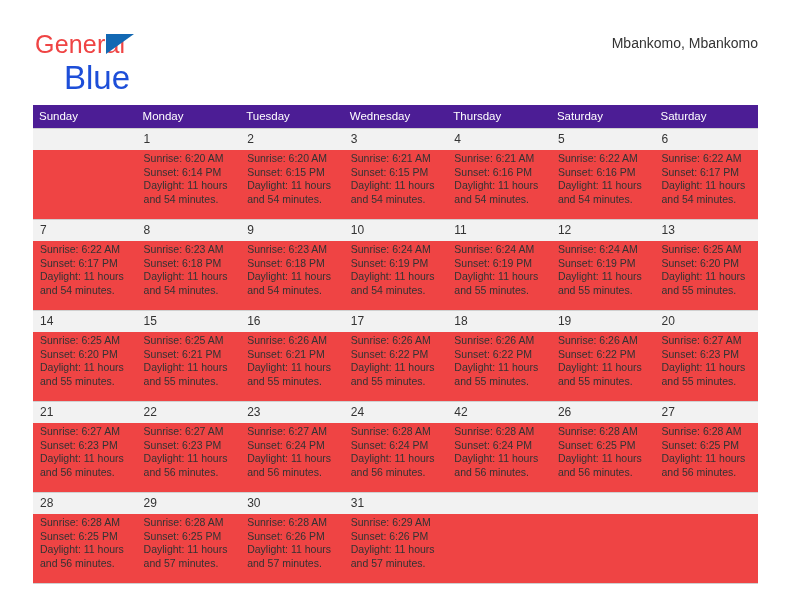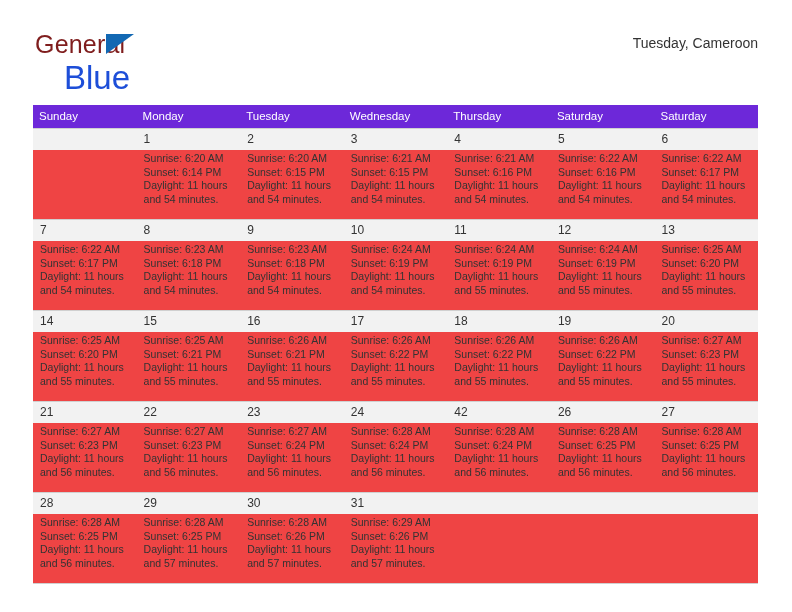--- a/index.html
+++ b/index.html
@@ -35,21 +35,21 @@
     top: 0;
     width: 230px;
     height: 60px;
   }
   .logo-general {
     position: absolute;
     left: 2px;
     top: 2px;
     font-size: 25px;
     letter-spacing: 0.2px;
-    color: #7f1d1d;
+    color: #ef4444;
     line-height: 28px;
   }
   .logo-tri {
     position: absolute;
     left: 73px;
     top: 6px;
     width: 0;
     height: 0;
     border-left: 28px solid #1268b3;
     border-bottom: 20px solid transparent;
@@ -85,21 +85,21 @@
 
   
   .calendar {
     position: absolute;
     left: 33px;
     top: 105px;
     width: 725px;
   }
   .dow-row {
     display: flex;
-    background: #6d28d9;
+    background: #4c1d95;
     align-items: center;
   }
   .dow {
     flex: 1 1 0;
     box-sizing: border-box;
     padding: 4px 0 5px 6px;
     font-size: 11.5px;
     color: #ffffff;
     line-height: 14px;
     white-space: nowrap;
@@ -152,21 +152,21 @@
 
   <div class="top">
 
     <div class="logo">
       <span class="logo-general">General</span>
       <span class="logo-tri"></span>
       <span class="logo-blue">Blue</span>
     </div>
 
     <div class="title-wrap">
-      <div class="cal-sub">Tuesday, Cameroon</div>
+      <div class="cal-sub">Mbankomo, Mbankomo</div>
     </div>
 
   </div>
 
   <div class="calendar">
 
     <div class="dow-row">
       <div class="dow">Sunday</div>
       <div class="dow">Monday</div>
       <div class="dow">Tuesday</div>

